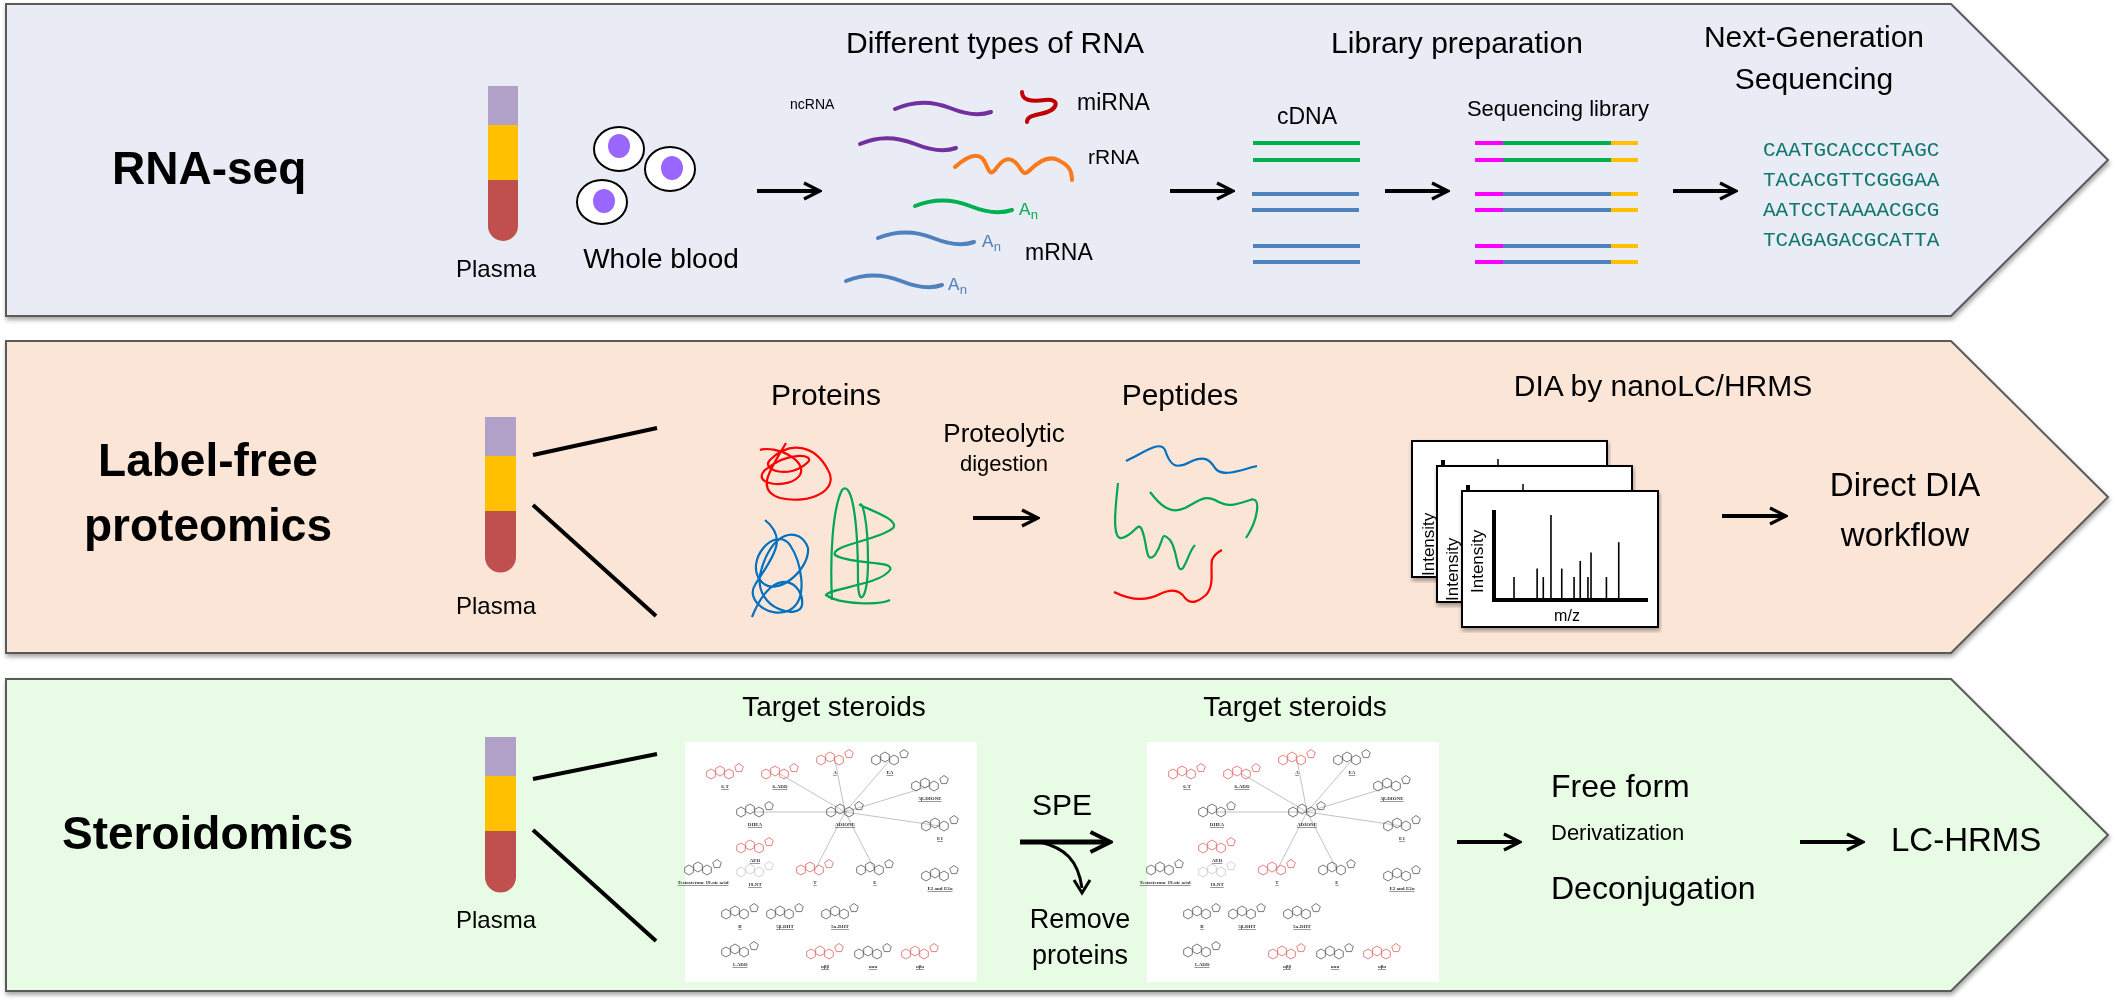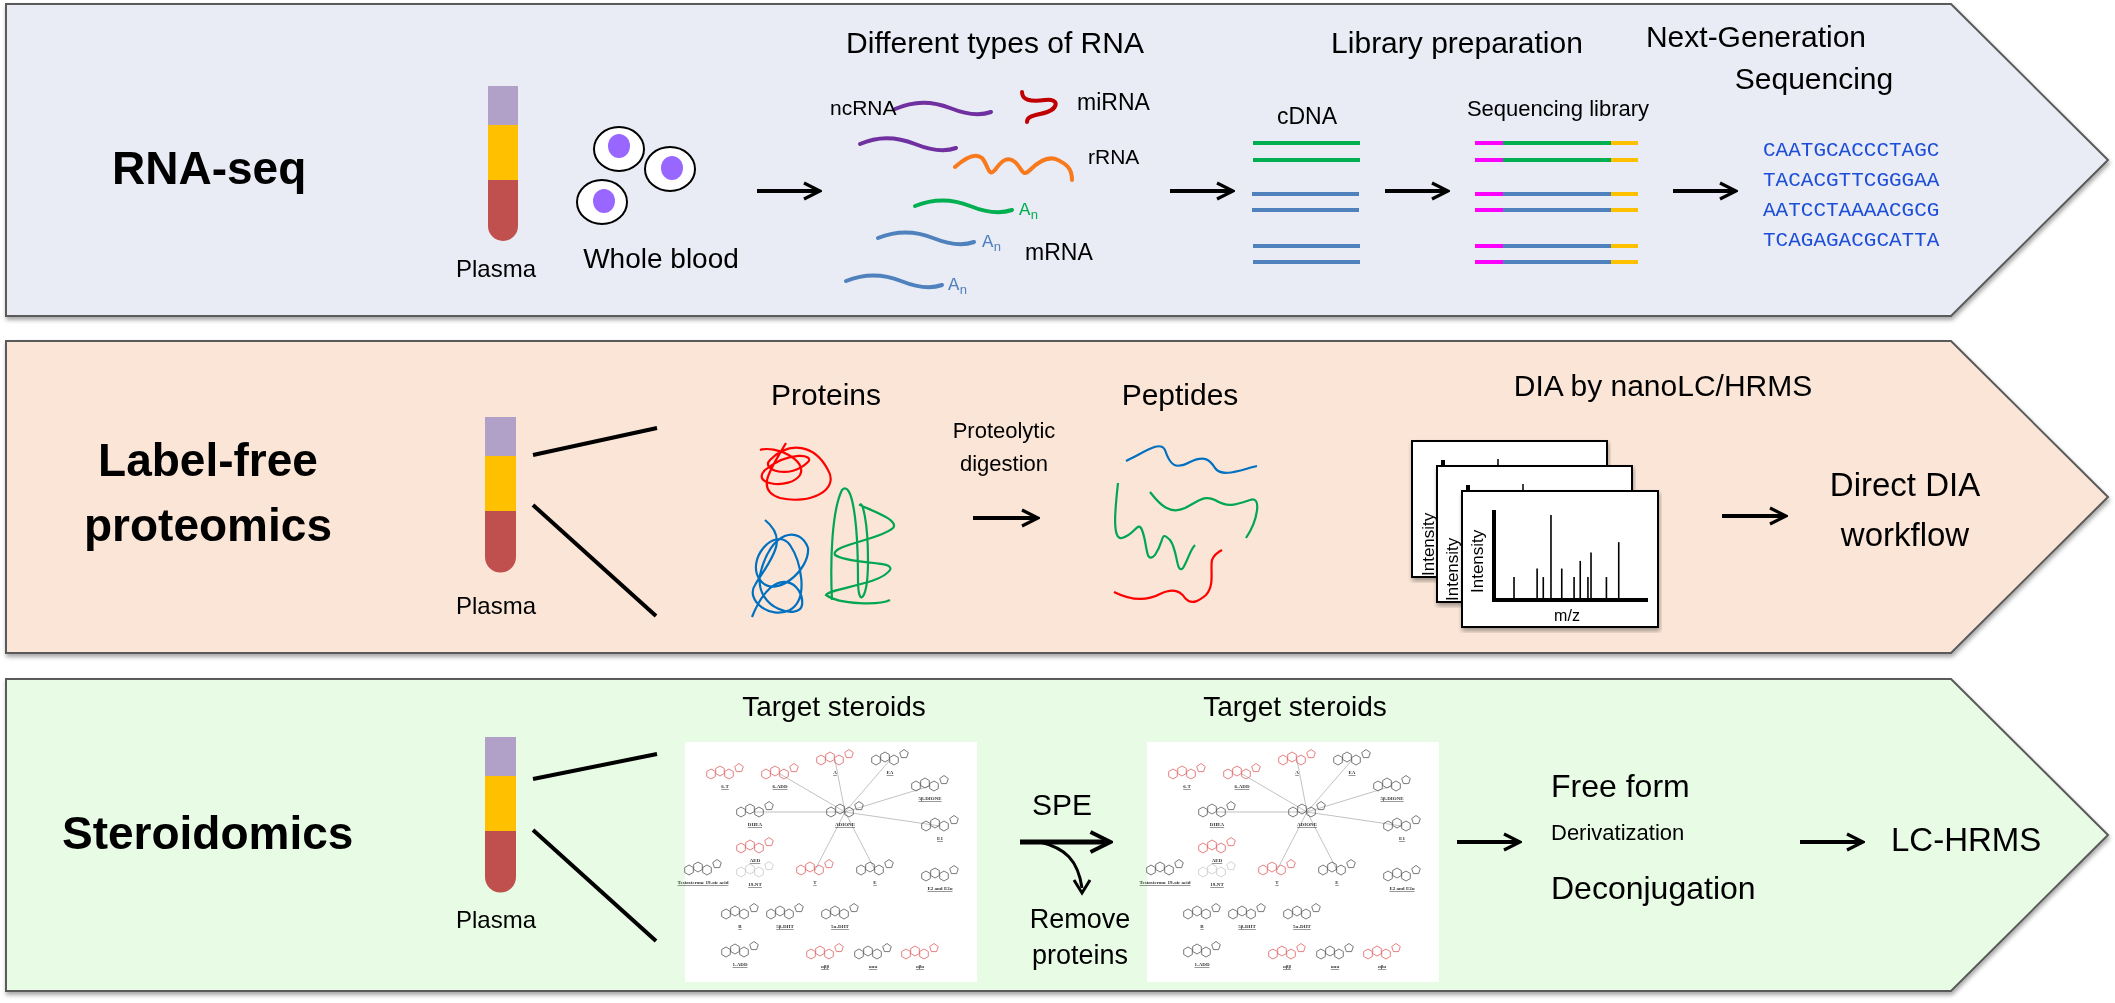--- a/index.html
+++ b/index.html
@@ -4,21 +4,21 @@
 <style>
   html,body{margin:0;padding:0;background:#ffffff;}
   #stage{position:relative;width:2115px;height:1003px;overflow:hidden;background:#ffffff;font-family:"Liberation Sans","DejaVu Sans",sans-serif;color:#000;}
   svg#art{position:absolute;left:0;top:0;}
   .t{position:absolute;white-space:nowrap;line-height:1;color:#000;}
   .title{font-weight:bold;font-size:46px;text-align:center;}
   .h{font-size:30px;}
   .m{font-size:24px;}
   .s{font-size:22px;}
   .big{font-size:33px;}
-  .mono{font-family:"Liberation Mono","DejaVu Sans Mono",monospace;font-size:21px;color:#1d4ed8;line-height:30px;}
+  .mono{font-family:"Liberation Mono","DejaVu Sans Mono",monospace;font-size:21px;color:#0f766e;line-height:30px;}
   .an{font-family:"Liberation Mono","DejaVu Sans Mono",monospace;font-size:19px;}
   .an sub{font-size:13px;vertical-align:-4px;}
   .center{transform:translateX(-50%);text-align:center;}
   .rot{transform:rotate(-90deg);transform-origin:left top;font-size:17px;}
 </style>
 </head>
 <body>
 
 <div id="stage">
 <svg id="art" width="2115" height="1003" viewBox="0 0 2115 1003" xmlns="http://www.w3.org/2000/svg">
@@ -473,44 +473,44 @@
         </g>
       </g>
   <line x1="1457" y1="842" x2="1518" y2="842" stroke="#000" stroke-width="4" marker-end="url(#ah)"></line>
   <line x1="1800" y1="842" x2="1861" y2="842" stroke="#000" stroke-width="4" marker-end="url(#ah)"></line>
 </svg>
 
 <div class="t title" style="left:112px;top:145px;">RNA-seq</div>
 <div class="t m center" style="left:496px;top:257px;">Plasma</div>
 <div class="t s center" style="font-size:28px;left:661px;top:245px;">Whole blood</div>
 <div class="t h center" style="left:995px;top:28px;">Different types of RNA</div>
-<div class="t s" style="font-size:21px;left:830px;top:97px;">ncRNA</div>
+<div class="t s" style="font-size:14px;left:790px;top:97px;">ncRNA</div>
 <div class="t s" style="font-size:23px;left:1077px;top:91px;">miRNA</div>
 <div class="t s" style="font-size:21px;left:1088px;top:146px;">rRNA</div>
 <div class="t s" style="font-size:23px;left:1025px;top:241px;">mRNA</div>
 <div class="t an" style="left:1019px;top:201px;color:#00b050;"><span>A</span><sub>n</sub></div>
 <div class="t an" style="left:982px;top:233px;color:#4f81bd;"><span>A</span><sub>n</sub></div>
 <div class="t an" style="left:948px;top:276px;color:#4f81bd;"><span>A</span><sub>n</sub></div>
 <div class="t h center" style="left:1457px;top:28px;">Library preparation</div>
 <div class="t s center" style="font-size:23px;left:1307px;top:105px;">cDNA</div>
 <div class="t s center" style="font-size:22px;left:1558px;top:98px;">Sequencing library</div>
-<div class="t h center" style="left:1756px;top:22px;text-align:center;">Next-Generation</div>
+<div class="t h center" style="left:1814px;top:22px;text-align:center;">Next-Generation</div>
 <div class="t h center" style="left:1814px;top:64px;">Sequencing</div>
 <div class="t mono" style="left:1763px;top:136px;" id="reads">
       <div>CAATGCACCCTAGC</div>
       <div>TACACGTTCGGGAA</div>
       <div>AATCCTAAAACGCG</div>
       <div>TCAGAGACGCATTA</div>
     </div>
 
 <div class="t title center" style="left:208px;top:437px;">Label-free</div>
 <div class="t title center" style="left:208px;top:502px;">proteomics</div>
 <div class="t m center" style="left:496px;top:594px;">Plasma</div>
 <div class="t h center" style="left:826px;top:380px;">Proteins</div>
-<div class="t s center" style="font-size:22px;left:1004px;top:420px;">Proteolytic</div>
+<div class="t s center" style="font-size:26px;left:1004px;top:420px;">Proteolytic</div>
 <div class="t s center" style="font-size:22px;left:1004px;top:453px;">digestion</div>
 <div class="t h center" style="left:1180px;top:380px;">Peptides</div>
 <div class="t h center" style="left:1663px;top:371px;">DIA by nanoLC/HRMS</div>
 <div class="t rot" style="left:1420px;top:576px;">Intensity</div>
 <div class="t rot" style="left:1444px;top:601px;">Intensity</div>
 <div class="t rot" style="left:1469px;top:593px;">Intensity</div>
 <div class="t center" style="font-size:16px;left:1567px;top:608px;">m/z</div>
 <div class="t big center" style="left:1905px;top:468px;">Direct DIA</div>
 <div class="t big center" style="left:1905px;top:518px;">workflow</div>
 

